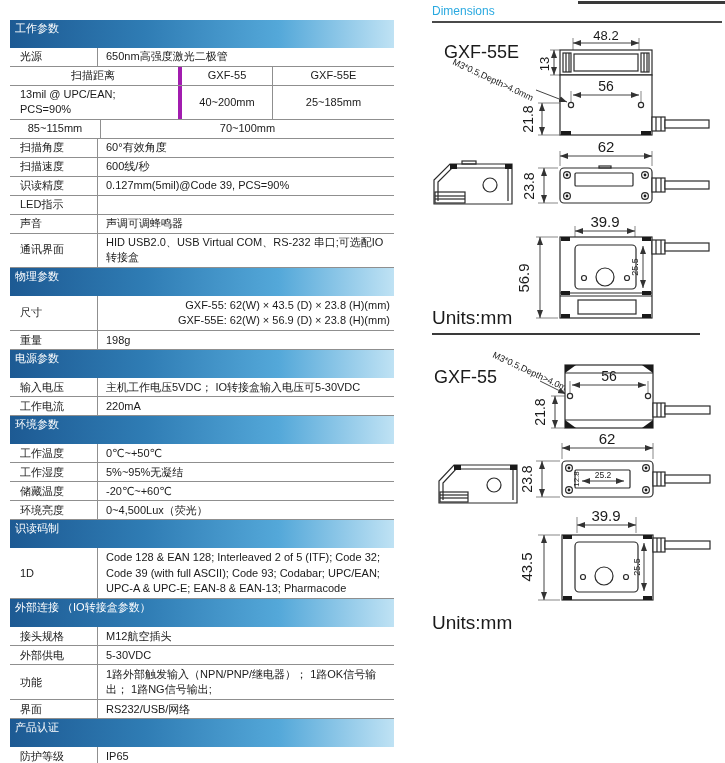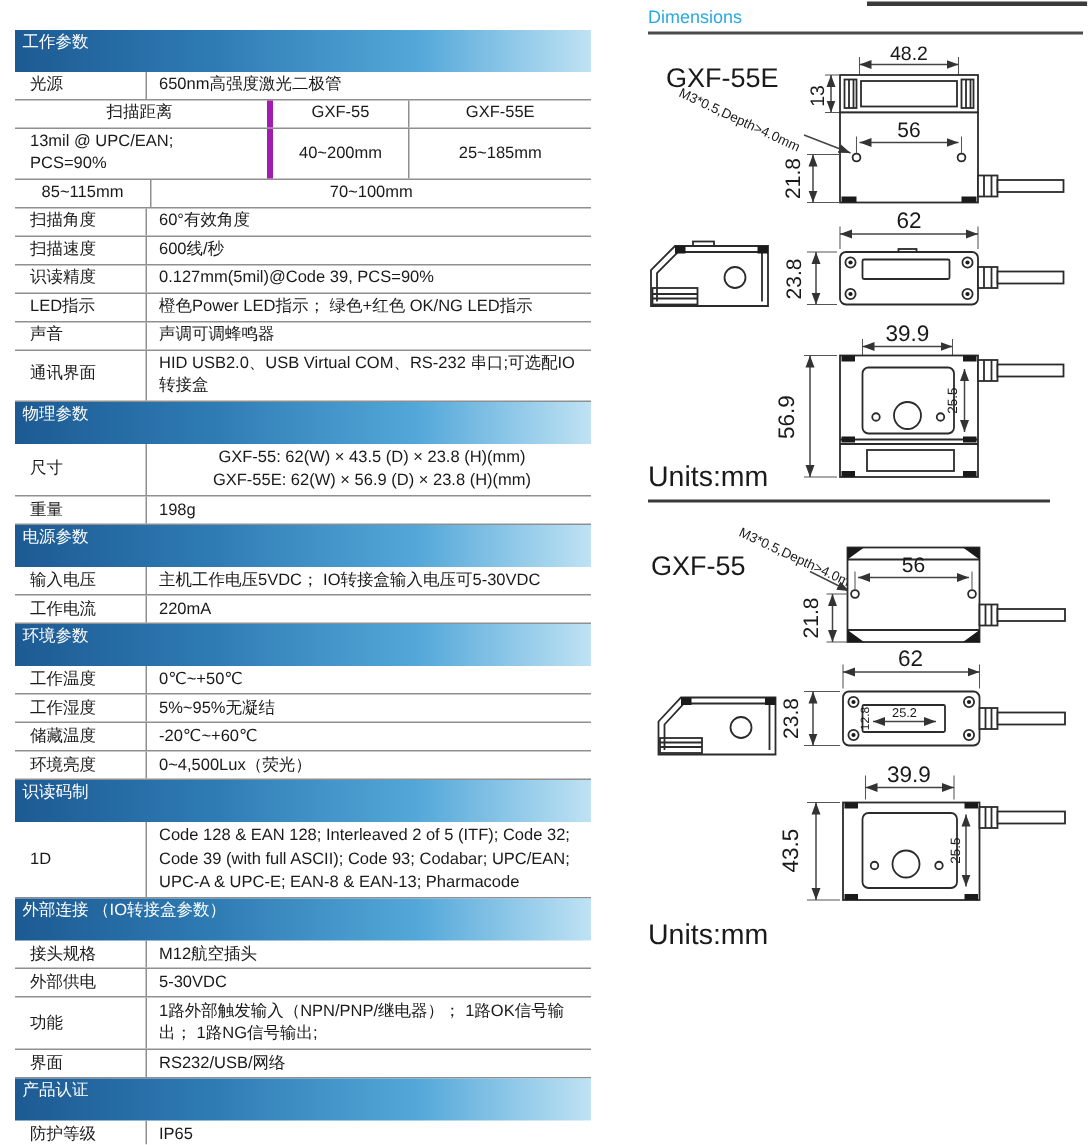--- a/index.html
+++ b/index.html
@@ -10,21 +10,21 @@
   
   .spec{position:absolute;left:10px;top:20px;width:384px;font-size:11px;line-height:1.4;}
   .sec{height:28px;line-height:16px;color:#fff;font-size:11px;padding-left:5px;box-sizing:border-box;
        background:linear-gradient(90deg,#1d5a93 0%,#2f7cb4 35%,#54a8d9 70%,#bfe2f4 100%);}
   .r{display:flex;border-bottom:1px solid #8f8f8f;min-height:18px;align-items:stretch;}
   .cl{flex:0 0 88px;border-right:1px solid #8f8f8f;padding:1px 12px 1px 10px;display:flex;align-items:center;box-sizing:border-box;}
   .cv{flex:1;padding:1px 4px 1px 8px;display:flex;align-items:center;box-sizing:border-box;}
   .c3a{flex:0 0 172px;border-right:4px solid #a21caf;display:flex;align-items:center;justify-content:center;box-sizing:border-box;}
   .c3b{flex:0 0 91px;border-right:1px solid #8f8f8f;display:flex;align-items:center;justify-content:center;box-sizing:border-box;}
   .c3c{flex:1;display:flex;align-items:center;justify-content:center;box-sizing:border-box;}
-  .multi{flex-direction:column;align-items:center;justify-content:center;padding-top:2px;padding-bottom:2px;}
+  .multi{flex-direction:column;align-items:flex-end;justify-content:center;padding-top:2px;padding-bottom:2px;}
   .tall{min-height:50px;}
   .med{min-height:34px;}
 
   
   .dims{position:absolute;left:432px;top:0;width:293px;height:652px;}
   .dims-title{position:absolute;left:0;top:4px;font-size:12px;color:#2aa9e0;}
   .dims-rule{position:absolute;left:0;top:21px;width:290px;height:2px;background:#4a4a4a;}
   .dims-divider{position:absolute;left:0;top:333px;width:268px;height:2px;background:#3a3a3a;}
   .svgA{position:absolute;left:0;top:28px;}
   .svgB{position:absolute;left:0;top:345px;}
@@ -69,21 +69,20 @@
     <div class="r">
         <div class="cl">扫描速度</div>
         <div class="cv">600线/秒</div>
       </div>
     <div class="r">
         <div class="cl">识读精度</div>
         <div class="cv">0.127mm(5mil)@Code 39, PCS=90%</div>
       </div>
     <div class="r">
         <div class="cl">LED指示</div>
-        <div class="cv">橙色Power LED指示； 绿色+红色 OK/NG LED指示</div>
       </div>
     <div class="r">
         <div class="cl">声音</div>
         <div class="cv">声调可调蜂鸣器</div>
       </div>
     <div class="r">
         <div class="cl">通讯界面</div>
         <div class="cv">HID USB2.0、USB Virtual COM、RS-232 串口;可选配IO转接盒</div>
       </div>
 

